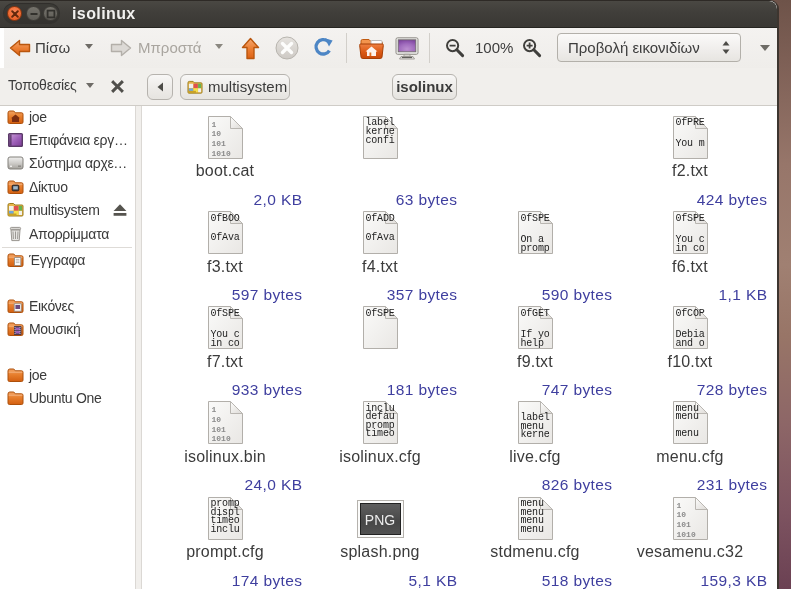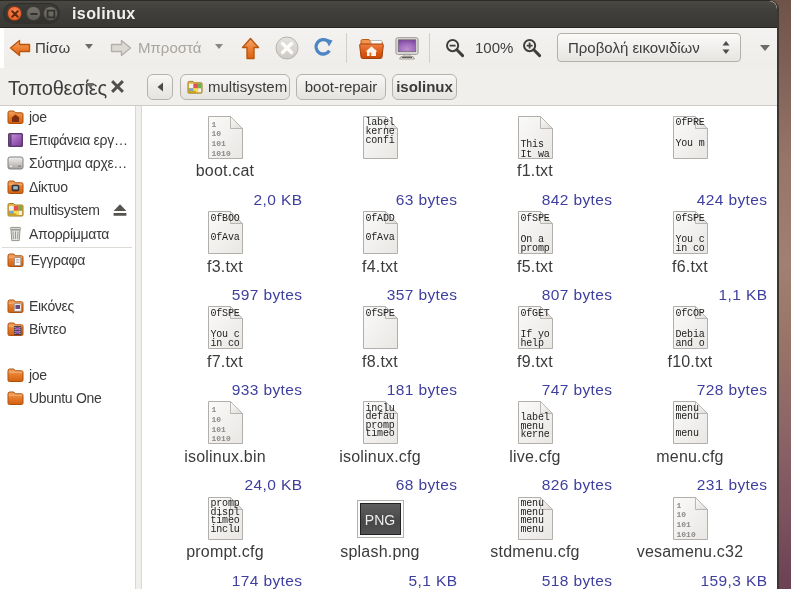--- a/index.html
+++ b/index.html
@@ -165,39 +165,38 @@
         <path d="M3.6 6.6 H9.6 M6.6 3.6 V9.6" stroke="#403f3c" stroke-width="1.8"></path>
         <path d="M10.8 10.8 L16.6 16.6" stroke="#403f3c" stroke-width="3" stroke-linecap="round"></path>
       </svg>
 <div class="combo">Προβολή εικονιδίων<div class="spin"><svg width="12" height="27">
             <path d="M6 7 L9.5 11.5 H2.5 Z" fill="#4c4b47"></path>
             <path d="M6 20 L2.5 15.5 H9.5 Z" fill="#4c4b47"></path>
           </svg></div></div>
 <div class="caret" style="left:756px;top:17px;border-left-width:5.5px;border-right-width:5.5px;border-top-width:6.5px"></div>
 </div>
 <div class="crumbs">
-<div class="tlabel" style="left:8px;top:9px;font-size:20px;letter-spacing:-.2px">Τοποθεσίες</div>
+<div class="tlabel" style="left:8px;top:9px;font-size:14px;letter-spacing:-.2px">Τοποθεσίες</div>
 <div class="caret" style="left:86px;top:15px;border-left-width:4px;border-right-width:4px;border-top-width:5px"></div>
 <svg style="position:absolute;left:111px;top:12px" width="13" height="13" viewBox="0 0 13 13">
         <path d="M2.2 2.2 L10.8 10.8 M10.8 2.2 L2.2 10.8" stroke="#504f4b" stroke-width="3" stroke-linecap="square"></path>
       </svg>
 <div class="bcbtn" style="left:147px;width:26px"><svg width="8" height="10" style="margin-top:7px">
           <path d="M7 0.5 L1.5 5 L7 9.5 Z" fill="#4c4b47"></path>
         </svg></div>
 <div class="bcbtn" style="left:180px;width:110px;text-align:left;padding-left:6px"><span style="display:inline-block;vertical-align:-2px;margin-right:5px"><svg width="16" height="14.1" viewBox="0 0 17 15">
             <path d="M1 3 Q1 1.5 2.5 1.5 H6.5 L8 3 H15 Q16 3 16 4 V13 Q16 14 15 14 H2 Q1 14 1 13 Z" fill="#e7b54c" stroke="#9a7d1e" stroke-width="1"></path>
             <rect x="2" y="4" width="4.5" height="4.5" fill="#f2f0ea"></rect>
             <rect x="7" y="4" width="4.5" height="4.5" fill="#e05050"></rect>
             <rect x="11.8" y="4" width="3.2" height="4.5" fill="#67b34f"></rect>
             <rect x="2" y="9" width="4.5" height="4" fill="#6fa8dc"></rect>
             <rect x="7" y="9" width="4.5" height="4" fill="#f6e04b"></rect>
             <rect x="11.8" y="9" width="3.2" height="4" fill="#f2f0ea"></rect>
             <rect x="1.5" y="11.5" width="8" height="2.5" fill="#c9a227"></rect>
           </svg></span>multisystem</div>
-<div class="bcbtn" style="left:296px;width:90px">boot-repair</div>
 <div class="bcbtn" style="left:392px;width:65px;font-weight:bold">isolinux</div>
 </div>
 <div class="content">
 <div class="sidebar">
 <div class="srow" style="top:0.5px">
           <svg width="17" height="16" viewBox="0 0 17 16">
             <path d="M1 4 Q1 2 2.8 2 H6.8 L8.3 3.8 H14.6 Q16 3.8 16 5.2 V13 Q16 14.5 14.6 14.5 H2.4 Q1 14.5 1 13 Z" fill="url(#fldg)" stroke="#ad500b" stroke-width="1"></path>
             <path d="M8.5 5.5 L13 9.2 H12 V13 H5 V9.2 H4 Z" fill="#7c2d10"></path>
           </svg>
           <span class="lbl">joe</span>
@@ -275,21 +274,21 @@
         </div>
 <div class="srow" style="top:213.0px">
           <svg width="17" height="16" viewBox="0 0 17 16">
             <path d="M1 4 Q1 2 2.8 2 H6.8 L8.3 3.8 H14.6 Q16 3.8 16 5.2 V13 Q16 14.5 14.6 14.5 H2.4 Q1 14.5 1 13 Z" fill="url(#fldg)" stroke="#ad500b" stroke-width="1"></path>
             <path d="M1.7 5.2 H15.3" stroke="#f7bd8d" stroke-width="1" opacity=".8"></path>
             <rect x="7.4" y="5.6" width="6.6" height="7.8" fill="#5a4a6a" stroke="#3a3048" stroke-width=".8"></rect>
             <rect x="8.6" y="6.6" width="4.2" height="2.4" fill="#9d5fb8"></rect>
             <rect x="8.6" y="10" width="4.2" height="2.4" fill="#9d5fb8"></rect>
             <path d="M8 6 V13 M13 6 V13" stroke="#f0eee9" stroke-width=".7" stroke-dasharray="1 1"></path>
           </svg>
-          <span class="lbl">Βίντεο</span>
+          <span class="lbl">Μουσική</span>
         </div>
 <div class="srow" style="top:259.2px">
           <svg width="17" height="16" viewBox="0 0 17 16">
             <path d="M1 4 Q1 2 2.8 2 H6.8 L8.3 3.8 H14.6 Q16 3.8 16 5.2 V13 Q16 14.5 14.6 14.5 H2.4 Q1 14.5 1 13 Z" fill="url(#fldg)" stroke="#ad500b" stroke-width="1"></path>
             <path d="M1.7 5.2 H15.3" stroke="#f7bd8d" stroke-width="1" opacity=".8"></path>
           </svg>
           <span class="lbl">joe</span>
         </div>
 <div class="srow" style="top:282.3px">
           <svg width="17" height="16" viewBox="0 0 17 16">
@@ -318,39 +317,29 @@
 <div class="ico"><svg width="37" height="45" viewBox="0 0 37 45">
               <path d="M1.5 1.5 H23.5 L35.5 13.5 V43.5 H1.5 Z" fill="url(#docg)" stroke="#b2afaa" stroke-width="1"></path>
               <path d="M23.5 1.5 L23.5 13.5 H35.5 Z" fill="url(#foldg)" stroke="#b9b6b1" stroke-width="1" stroke-linejoin="round"></path>
             </svg>
 <div class="pv dark" style="top:4.5px">label</div>
 <div class="pv dark" style="top:13.5px">kerne</div>
 <div class="pv dark" style="top:22.5px">confi</div>
 </div>
           <div class="sz">63 bytes</div>
 </div>
-<div class="cell" style="left:315.5px;top:2.8px">
-<div class="ico"><svg width="37" height="45" viewBox="0 0 37 45">
-              <path d="M1.5 1.5 H23.5 L35.5 13.5 V43.5 H1.5 Z" fill="url(#docg)" stroke="#b2afaa" stroke-width="1"></path>
-              <path d="M23.5 1.5 L23.5 13.5 H35.5 Z" fill="url(#foldg)" stroke="#b9b6b1" stroke-width="1" stroke-linejoin="round"></path>
-            </svg>
-<div class="pv dark" style="top:26.5px">This</div>
-<div class="pv dark" style="top:36px">It wa</div>
-</div>
-<div class="nm">f1.txt</div>
-          <div class="sz">842 bytes</div>
-</div>
 <div class="cell" style="left:470.5px;top:2.8px">
 <div class="ico"><svg width="37" height="45" viewBox="0 0 37 45">
               <path d="M1.5 1.5 H23.5 L35.5 13.5 V43.5 H1.5 Z" fill="url(#docg)" stroke="#b2afaa" stroke-width="1"></path>
               <path d="M23.5 1.5 L23.5 13.5 H35.5 Z" fill="url(#foldg)" stroke="#b9b6b1" stroke-width="1" stroke-linejoin="round"></path>
             </svg>
 <div class="pv dark" style="top:4.5px">0fPRE</div>
 <div class="pv dark" style="top:25px">You m</div>
 </div>
+<div class="nm">f2.txt</div>
           <div class="sz">424 bytes</div>
 </div>
 <div class="cell" style="left:5.5px;top:98.0px">
 <div class="ico"><svg width="37" height="45" viewBox="0 0 37 45">
               <path d="M1.5 1.5 H23.5 L35.5 13.5 V43.5 H1.5 Z" fill="url(#docg)" stroke="#b2afaa" stroke-width="1"></path>
               <path d="M23.5 1.5 L23.5 13.5 H35.5 Z" fill="url(#foldg)" stroke="#b9b6b1" stroke-width="1" stroke-linejoin="round"></path>
             </svg>
 <div class="pv dark" style="top:4.5px">0fBOO</div>
 <div class="pv dark" style="top:23.5px">0fAva</div>
 </div>
@@ -370,22 +359,21 @@
 </div>
 <div class="cell" style="left:315.5px;top:98.0px">
 <div class="ico"><svg width="37" height="45" viewBox="0 0 37 45">
               <path d="M1.5 1.5 H23.5 L35.5 13.5 V43.5 H1.5 Z" fill="url(#docg)" stroke="#b2afaa" stroke-width="1"></path>
               <path d="M23.5 1.5 L23.5 13.5 H35.5 Z" fill="url(#foldg)" stroke="#b9b6b1" stroke-width="1" stroke-linejoin="round"></path>
             </svg>
 <div class="pv dark" style="top:4.5px">0fSPE</div>
 <div class="pv dark" style="top:26px">On a</div>
 <div class="pv dark" style="top:34.7px">promp</div>
 </div>
-<div class="nm">f5.txt</div>
-          <div class="sz">807 bytes</div>
+          <div class="sz">590 bytes</div>
 </div>
 <div class="cell" style="left:470.5px;top:98.0px">
 <div class="ico"><svg width="37" height="45" viewBox="0 0 37 45">
               <path d="M1.5 1.5 H23.5 L35.5 13.5 V43.5 H1.5 Z" fill="url(#docg)" stroke="#b2afaa" stroke-width="1"></path>
               <path d="M23.5 1.5 L23.5 13.5 H35.5 Z" fill="url(#foldg)" stroke="#b9b6b1" stroke-width="1" stroke-linejoin="round"></path>
             </svg>
 <div class="pv dark" style="top:4.5px">0fSPE</div>
 <div class="pv dark" style="top:26px">You c</div>
 <div class="pv dark" style="top:34.7px">in co</div>
 </div>
@@ -404,21 +392,20 @@
 <div class="nm">f7.txt</div>
           <div class="sz">933 bytes</div>
 </div>
 <div class="cell" style="left:160.5px;top:193.20000000000002px">
 <div class="ico"><svg width="37" height="45" viewBox="0 0 37 45">
               <path d="M1.5 1.5 H23.5 L35.5 13.5 V43.5 H1.5 Z" fill="url(#docg)" stroke="#b2afaa" stroke-width="1"></path>
               <path d="M23.5 1.5 L23.5 13.5 H35.5 Z" fill="url(#foldg)" stroke="#b9b6b1" stroke-width="1" stroke-linejoin="round"></path>
             </svg>
 <div class="pv dark" style="top:4.5px">0fSPE</div>
 </div>
-<div class="nm">f8.txt</div>
           <div class="sz">181 bytes</div>
 </div>
 <div class="cell" style="left:315.5px;top:193.20000000000002px">
 <div class="ico"><svg width="37" height="45" viewBox="0 0 37 45">
               <path d="M1.5 1.5 H23.5 L35.5 13.5 V43.5 H1.5 Z" fill="url(#docg)" stroke="#b2afaa" stroke-width="1"></path>
               <path d="M23.5 1.5 L23.5 13.5 H35.5 Z" fill="url(#foldg)" stroke="#b9b6b1" stroke-width="1" stroke-linejoin="round"></path>
             </svg>
 <div class="pv dark" style="top:4.5px">0fGET</div>
 <div class="pv dark" style="top:26px">If yo</div>
 <div class="pv dark" style="top:34.7px">help</div>
@@ -455,21 +442,20 @@
 <div class="ico"><svg width="37" height="45" viewBox="0 0 37 45">
               <path d="M1.5 1.5 H23.5 L35.5 13.5 V43.5 H1.5 Z" fill="url(#docg)" stroke="#b2afaa" stroke-width="1"></path>
               <path d="M23.5 1.5 L23.5 13.5 H35.5 Z" fill="url(#foldg)" stroke="#b9b6b1" stroke-width="1" stroke-linejoin="round"></path>
             </svg>
 <div class="pv dark" style="top:4.5px">inclu</div>
 <div class="pv dark" style="top:13px">defau</div>
 <div class="pv dark" style="top:21.5px">promp</div>
 <div class="pv dark" style="top:30px">timeo</div>
 </div>
 <div class="nm">isolinux.cfg</div>
-          <div class="sz">68 bytes</div>
 </div>
 <div class="cell" style="left:315.5px;top:288.40000000000003px">
 <div class="ico"><svg width="37" height="45" viewBox="0 0 37 45">
               <path d="M1.5 1.5 H23.5 L35.5 13.5 V43.5 H1.5 Z" fill="url(#docg)" stroke="#b2afaa" stroke-width="1"></path>
               <path d="M23.5 1.5 L23.5 13.5 H35.5 Z" fill="url(#foldg)" stroke="#b9b6b1" stroke-width="1" stroke-linejoin="round"></path>
             </svg>
 <div class="pv dark" style="top:14px">label</div>
 <div class="pv dark" style="top:22.5px">menu</div>
 <div class="pv dark" style="top:31px">kerne</div>
 </div>

